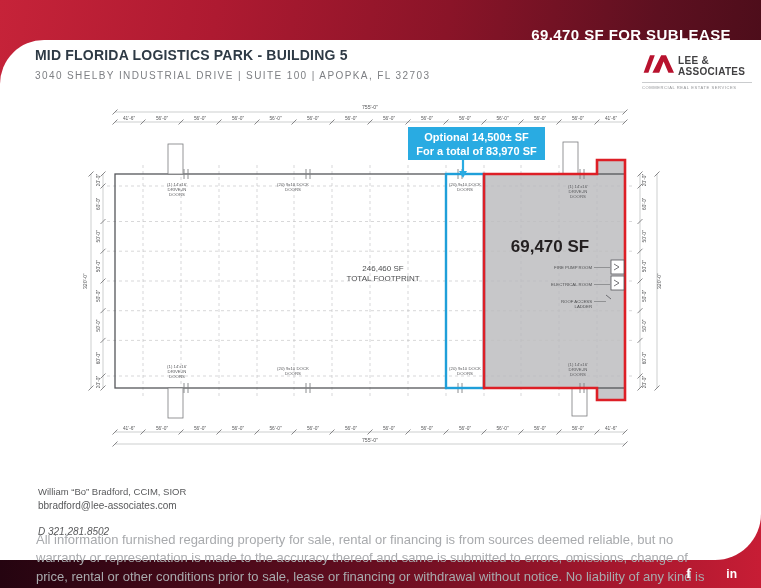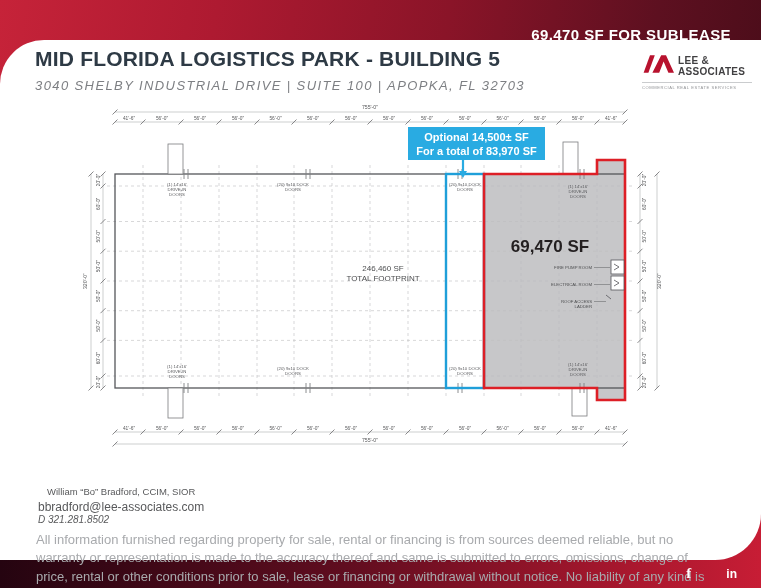--- a/index.html
+++ b/index.html
@@ -18,34 +18,34 @@
   .card{
     position:absolute;top:40px;left:0;width:761px;height:520px;background:#ffffff;
     border-radius:44px 0 46px 0;z-index:2;
   }
   .banner-text{
     position:absolute;top:26px;right:30px;z-index:3;color:#ffffff;
     font-size:15px;font-weight:bold;letter-spacing:0.4px;
   }
   .title{
     position:absolute;top:47px;left:35px;z-index:3;color:#2e3a45;
-    font-size:21px;font-weight:bold;letter-spacing:0.2px;
+    font-size:14px;font-weight:bold;letter-spacing:0.2px;
   }
   .subtitle{
-    position:absolute;top:78px;left:35px;z-index:3;color:#7d7f83;
-    font-size:13px;letter-spacing:1.4px;font-style:italic;
+    position:absolute;top:70px;left:35px;z-index:3;color:#7d7f83;
+    font-size:10px;letter-spacing:1.4px;
   }
   .logo{position:absolute;top:52px;left:642px;z-index:3;width:110px;}
   .logo-top{display:flex;align-items:center;gap:4px;}
   .logo-name{color:#414042;font-size:10px;font-weight:bold;line-height:1.15;letter-spacing:0.3px;}
   .logo-tagline{margin-top:2px;font-size:4.1px;color:#919396;letter-spacing:0.55px;border-top:0.5px solid #caccce;padding-top:1.5px;}
   .plan-svg{position:absolute;top:95px;left:0;z-index:3;}
   .contact{position:absolute;left:38px;top:486px;z-index:3;color:#58595b;}
-  .contact-name{font-size:9.5px;margin-bottom:3px;text-align:center;}
-  .contact-email{font-size:12px;margin-bottom:0;}
+  .contact-name{font-size:9.5px;margin-bottom:3px;}
+  .contact-email{font-size:10px;margin-bottom:15px;}
   .contact-phone{font-size:10px;font-style:italic;}
   .disclaimer{
     position:absolute;left:36px;top:531px;width:672px;z-index:3;
     font-size:13px;line-height:1.42;color:#a8aaad;
   }
   .social{position:absolute;right:24px;bottom:6px;z-index:3;display:flex;gap:15px;align-items:center;color:#ffffff;}
   .social-f{font-size:15px;font-weight:bold;font-family:"Liberation Serif",serif;}
   .social-in{font-size:12px;font-weight:bold;margin-left:20px;}
   svg text{font-family:"Liberation Sans",sans-serif;}
 </style>

